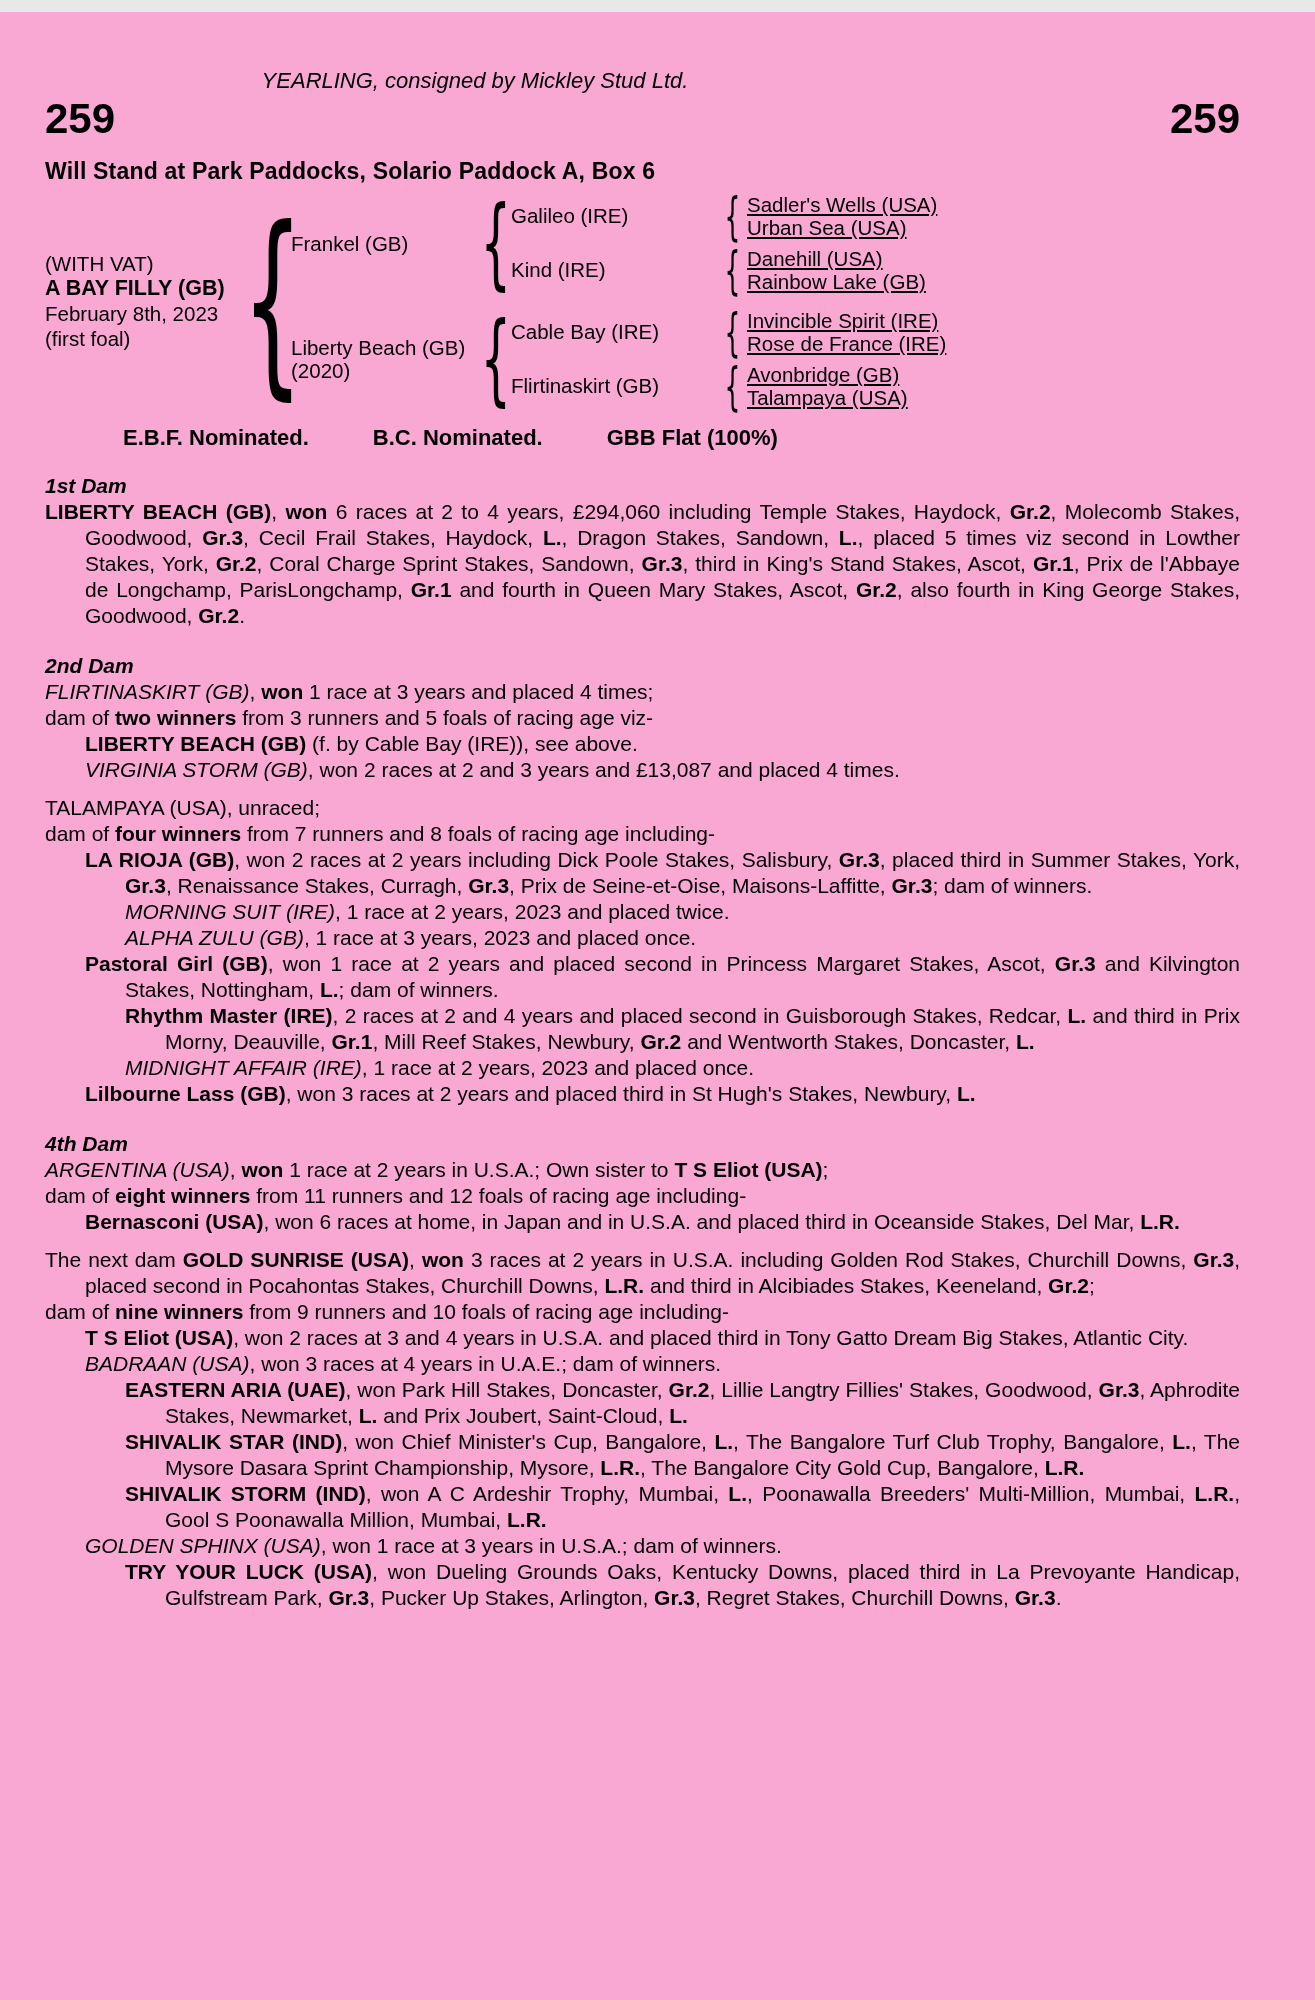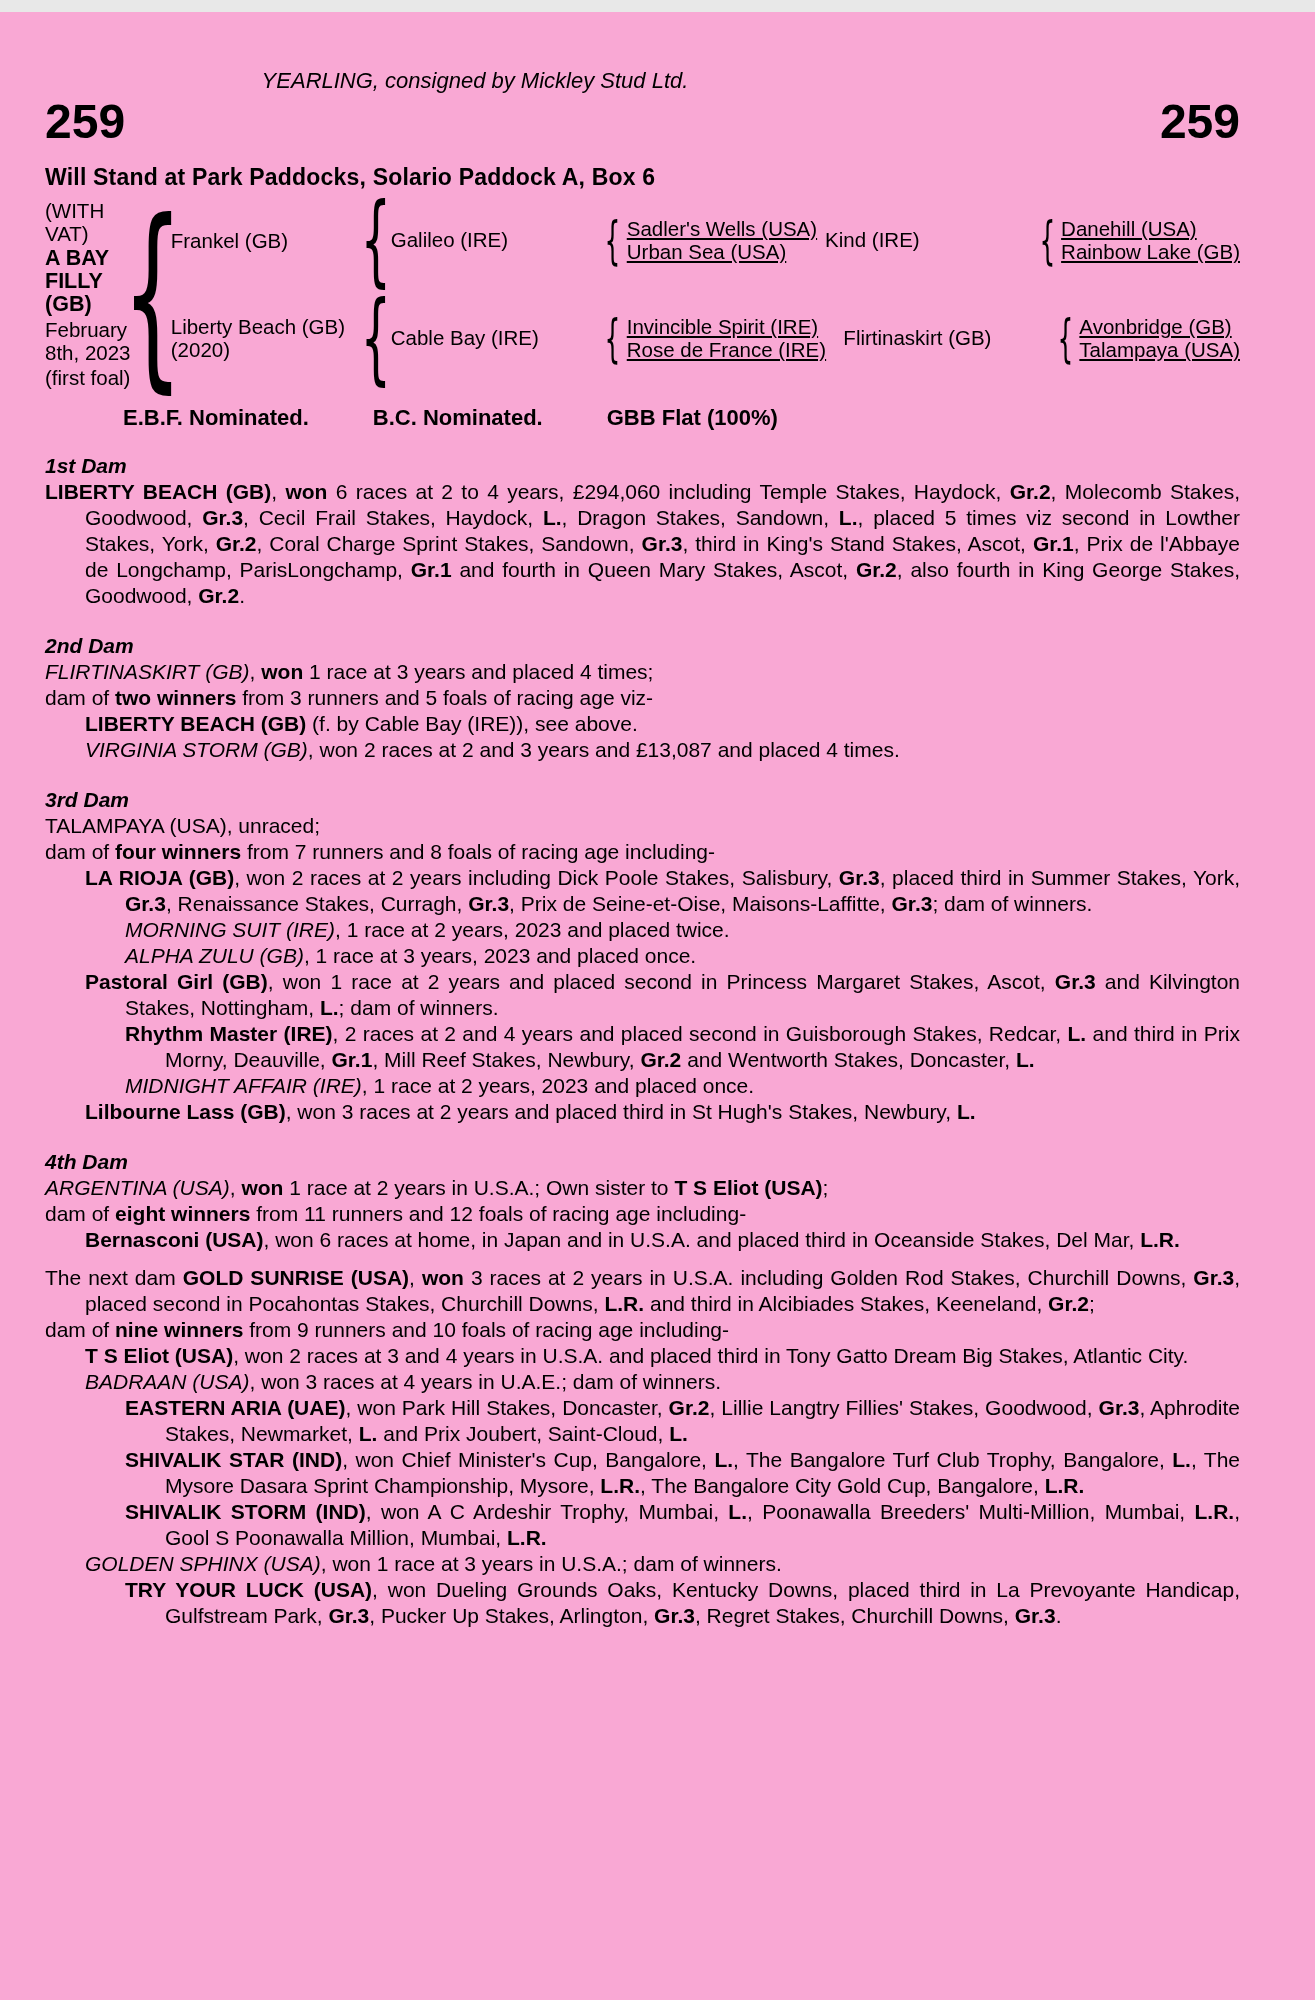--- a/index.html
+++ b/index.html
@@ -2,36 +2,36 @@
 <html><head>
 <meta charset="utf-8">
 <style>
   html,body { margin:0; padding:0; background:#e8e8e8; }
   .page {
     width:1315px; height:2000px; margin:12px auto; background:#f9a8d4; color:#000;
     font-family:"Liberation Sans", sans-serif; position:relative;
     box-sizing:border-box; padding:56px 75px 0 45px; overflow:hidden;
   }
   .consignor { font-style:italic; font-size:22px; text-align:center; width:860px; }
-  .lot-row { display:flex; justify-content:space-between; font-weight:bold; font-size:48px; line-height:1; margin-top:4px; }
+  .lot-row { display:flex; justify-content:space-between; font-weight:bold; font-size:42px; line-height:1; margin-top:4px; }
   .stand { font-weight:bold; font-size:23px; margin-top:18px; letter-spacing:.2px; }
 
   
   .ped { display:flex; margin-top:8px; font-size:20.5px; }
   .ped-subject { width:210px; display:flex; flex-direction:column; justify-content:center; gap:2px; line-height:23px; }
   .subject-name { font-weight:bold; font-size:21.5px; }
   .brace { display:flex; align-items:center; justify-content:center; font-family:"DejaVu Sans", sans-serif; }
   .brace::before { content:'{'; display:block; transform:scaleX(.48); line-height:.82; font-weight:normal; }
   .brace-lg { width:36px; } .brace-lg::before { font-size:200px; }
   .brace-md { width:30px; } .brace-md::before { font-size:100px; }
   .brace-sm { width:28px; } .brace-sm::before { font-size:52px; }
   .ped-main { display:flex; flex-direction:column; gap:16px; flex:1; }
   .ped-half { display:flex; }
   .parent { width:190px; display:flex; flex-direction:column; justify-content:center; line-height:23px; }
-  .gp-col { flex:1; display:flex; flex-direction:row; justify-content:space-between; gap:8px; }
+  .gp-col { flex:1; display:flex; flex-direction:column; justify-content:space-between; gap:8px; }
   .gp-group { display:flex; }
   .gp-name { width:208px; display:flex; align-items:center; }
   .gg-col { display:flex; flex-direction:column; justify-content:center;text-decoration:underline; }
   .gg { line-height:23px; white-space:nowrap; }
 
   .noms { display:flex; gap:64px; margin-left:78px; margin-top:16px; font-weight:bold; font-size:22px; }
 
   
   .catalog-body { margin-top:22px; font-size:21px; line-height:26px; }
   .dam-heading { font-weight:bold; margin-top:12px;font-style:italic; }
@@ -130,21 +130,20 @@
   <div class="catalog-body">
       <div class="dam-heading">1st Dam</div>
       <p class="cat-para lvl0"><span class="b">LIBERTY BEACH (GB)</span><span>, </span><span class="b">won</span><span> 6 races at 2 to 4 years, £294,060 including Temple Stakes, Haydock, </span><span class="b">Gr.2</span><span>, Molecomb Stakes, Goodwood, </span><span class="b">Gr.3</span><span>, Cecil Frail Stakes, Haydock, </span><span class="b">L.</span><span>, Dragon Stakes, Sandown, </span><span class="b">L.</span><span>, placed 5 times viz second in Lowther Stakes, York, </span><span class="b">Gr.2</span><span>, Coral Charge Sprint Stakes, Sandown, </span><span class="b">Gr.3</span><span>, third in King's Stand Stakes, Ascot, </span><span class="b">Gr.1</span><span>, Prix de l'Abbaye de Longchamp, ParisLongchamp, </span><span class="b">Gr.1</span><span> and fourth in Queen Mary Stakes, Ascot, </span><span class="b">Gr.2</span><span>, also fourth in King George Stakes, Goodwood, </span><span class="b">Gr.2</span><span>.</span></p>
       <div class="section-gap"></div>
       <div class="dam-heading">2nd Dam</div>
       <p class="cat-para lvl0"><span class="i">FLIRTINASKIRT (GB)</span><span>, </span><span class="b">won</span><span> 1 race at 3 years and placed 4 times;</span></p>
       <p class="cat-para lvl0"><span>dam of </span><span class="b">two winners</span><span> from 3 runners and 5 foals of racing age viz-</span></p>
       <p class="cat-para lvl1"><span class="b">LIBERTY BEACH (GB)</span><span> (f. by Cable Bay (IRE)), see above.</span></p>
       <p class="cat-para lvl1"><span class="i">VIRGINIA STORM (GB)</span><span>, won 2 races at 2 and 3 years and £13,087 and placed 4 times.</span></p>
       <div class="section-gap"></div>
-      <div class="dam-heading">3rd Dam</div>
       <p class="cat-para lvl0"><span>TALAMPAYA (USA), unraced;</span></p>
       <p class="cat-para lvl0"><span>dam of </span><span class="b">four winners</span><span> from 7 runners and 8 foals of racing age including-</span></p>
       <p class="cat-para lvl1"><span class="b">LA RIOJA (GB)</span><span>, won 2 races at 2 years including Dick Poole Stakes, Salisbury, </span><span class="b">Gr.3</span><span>, placed third in Summer Stakes, York, </span><span class="b">Gr.3</span><span>, Renaissance Stakes, Curragh, </span><span class="b">Gr.3</span><span>, Prix de Seine-et-Oise, Maisons-Laffitte, </span><span class="b">Gr.3</span><span>; dam of winners.</span></p>
       <p class="cat-para lvl2"><span class="i">MORNING SUIT (IRE)</span><span>, 1 race at 2 years, 2023 and placed twice.</span></p>
       <p class="cat-para lvl2"><span class="i">ALPHA ZULU (GB)</span><span>, 1 race at 3 years, 2023 and placed once.</span></p>
       <p class="cat-para lvl1"><span class="b">Pastoral Girl (GB)</span><span>, won 1 race at 2 years and placed second in Princess Margaret Stakes, Ascot, </span><span class="b">Gr.3</span><span> and Kilvington Stakes, Nottingham, </span><span class="b">L.</span><span>; dam of winners.</span></p>
       <p class="cat-para lvl2"><span class="b">Rhythm Master (IRE)</span><span>, 2 races at 2 and 4 years and placed second in Guisborough Stakes, Redcar, </span><span class="b">L.</span><span> and third in Prix Morny, Deauville, </span><span class="b">Gr.1</span><span>, Mill Reef Stakes, Newbury, </span><span class="b">Gr.2</span><span> and Wentworth Stakes, Doncaster, </span><span class="b">L.</span></p>
       <p class="cat-para lvl2"><span class="i">MIDNIGHT AFFAIR (IRE)</span><span>, 1 race at 2 years, 2023 and placed once.</span></p>
       <p class="cat-para lvl1"><span class="b">Lilbourne Lass (GB)</span><span>, won 3 races at 2 years and placed third in St Hugh's Stakes, Newbury, </span><span class="b">L.</span></p>
       <div class="section-gap"></div>

